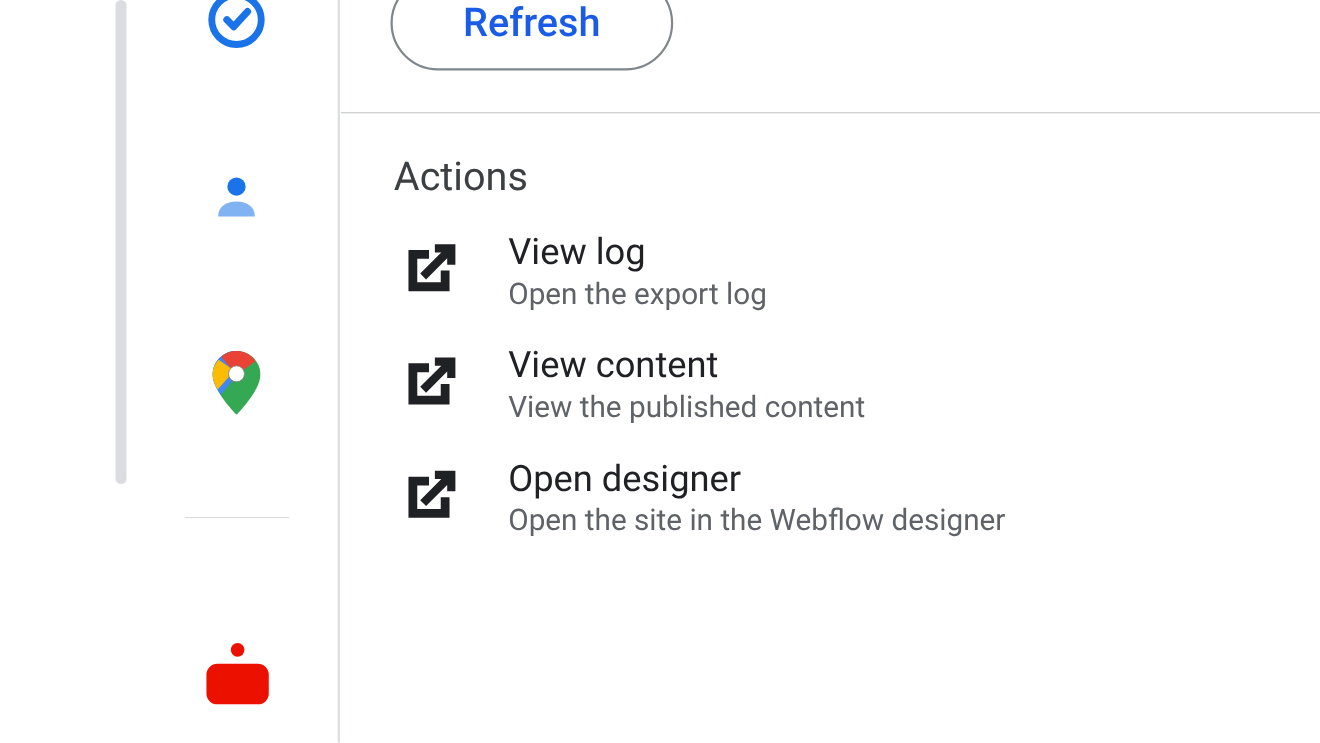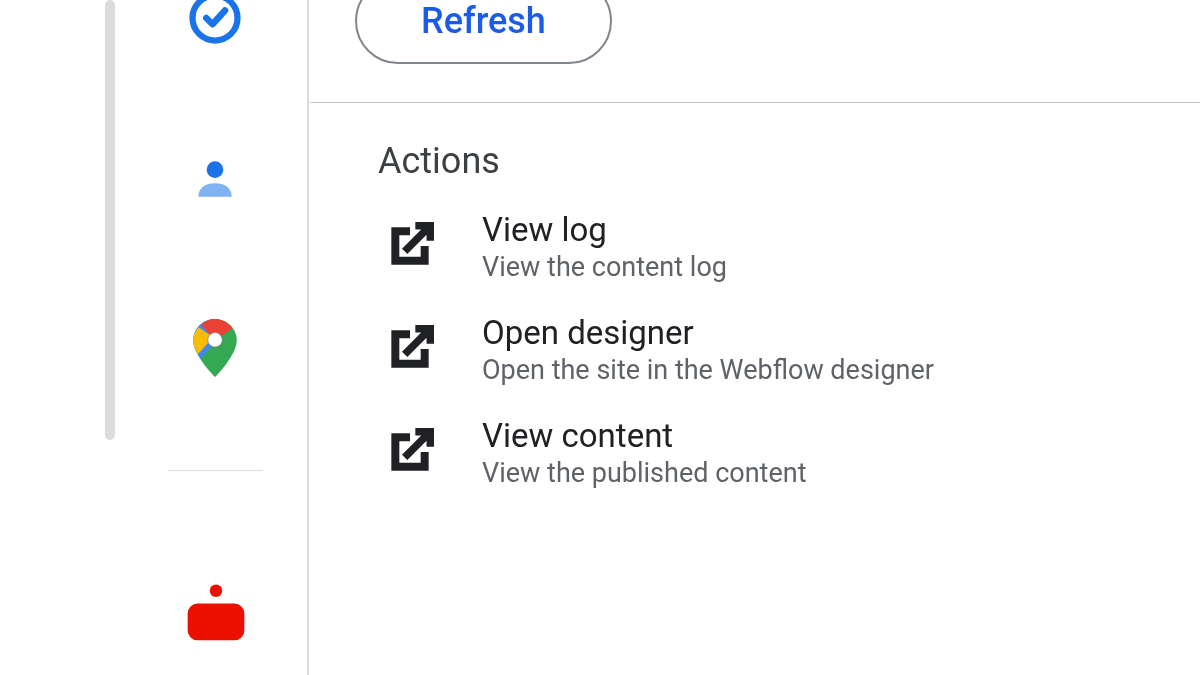--- a/index.html
+++ b/index.html
@@ -79,21 +79,20 @@
       left: 0;
       right: 0;
       height: 1px;
       background: #c4c7c5;
     }
     .section {
       position: absolute;
       top: 140px;
       left: 48px;
       right: 0;
-      margin-left: 20px;
     }
     .section-title {
       font-size: 36px;
       color: #3c4043;
       font-weight: 400;
       margin-bottom: 28px;
     }
     .action-row {
       display: flex;
       align-items: flex-start;
@@ -170,42 +169,42 @@
     <div class="section-title">Actions</div>
 
     <div class="action-row">
       <span class="action-icon">
         <svg width="64" height="64" viewBox="0 0 24 24">
             <path d="M 5 5 L 12 5 L 12 8 L 8 8 L 8 16 L 16 16 L 16 12 L 19 12 L 19 19 L 5 19 Z M 14 3 L 21 3 L 21 10 L 18.2 10 L 18.2 7.8 L 11 15 L 9 13 L 16.2 5.8 L 14 5.8 Z" fill="#202124"></path>
           </svg>
       </span>
       <div class="action-texts">
         <div class="action-title">View log</div>
-        <div class="action-desc">View the content log</div>
+        <div class="action-desc">Open the export log</div>
+      </div>
+    </div>
+
+    <div class="action-row">
+      <span class="action-icon">
+        <svg width="64" height="64" viewBox="0 0 24 24">
+            <path d="M 5 5 L 12 5 L 12 8 L 8 8 L 8 16 L 16 16 L 16 12 L 19 12 L 19 19 L 5 19 Z M 14 3 L 21 3 L 21 10 L 18.2 10 L 18.2 7.8 L 11 15 L 9 13 L 16.2 5.8 L 14 5.8 Z" fill="#202124"></path>
+          </svg>
+      </span>
+      <div class="action-texts">
+        <div class="action-title">View content</div>
+        <div class="action-desc">View the published content</div>
       </div>
     </div>
 
     <div class="action-row">
       <span class="action-icon">
         <svg width="64" height="64" viewBox="0 0 24 24">
             <path d="M 5 5 L 12 5 L 12 8 L 8 8 L 8 16 L 16 16 L 16 12 L 19 12 L 19 19 L 5 19 Z M 14 3 L 21 3 L 21 10 L 18.2 10 L 18.2 7.8 L 11 15 L 9 13 L 16.2 5.8 L 14 5.8 Z" fill="#202124"></path>
           </svg>
       </span>
       <div class="action-texts">
         <div class="action-title">Open designer</div>
         <div class="action-desc">Open the site in the Webflow designer</div>
       </div>
     </div>
 
-    <div class="action-row">
-      <span class="action-icon">
-        <svg width="64" height="64" viewBox="0 0 24 24">
-            <path d="M 5 5 L 12 5 L 12 8 L 8 8 L 8 16 L 16 16 L 16 12 L 19 12 L 19 19 L 5 19 Z M 14 3 L 21 3 L 21 10 L 18.2 10 L 18.2 7.8 L 11 15 L 9 13 L 16.2 5.8 L 14 5.8 Z" fill="#202124"></path>
-          </svg>
-      </span>
-      <div class="action-texts">
-        <div class="action-title">View content</div>
-        <div class="action-desc">View the published content</div>
-      </div>
-    </div>
-
   </div>
 </div>
 
 </body></html>

